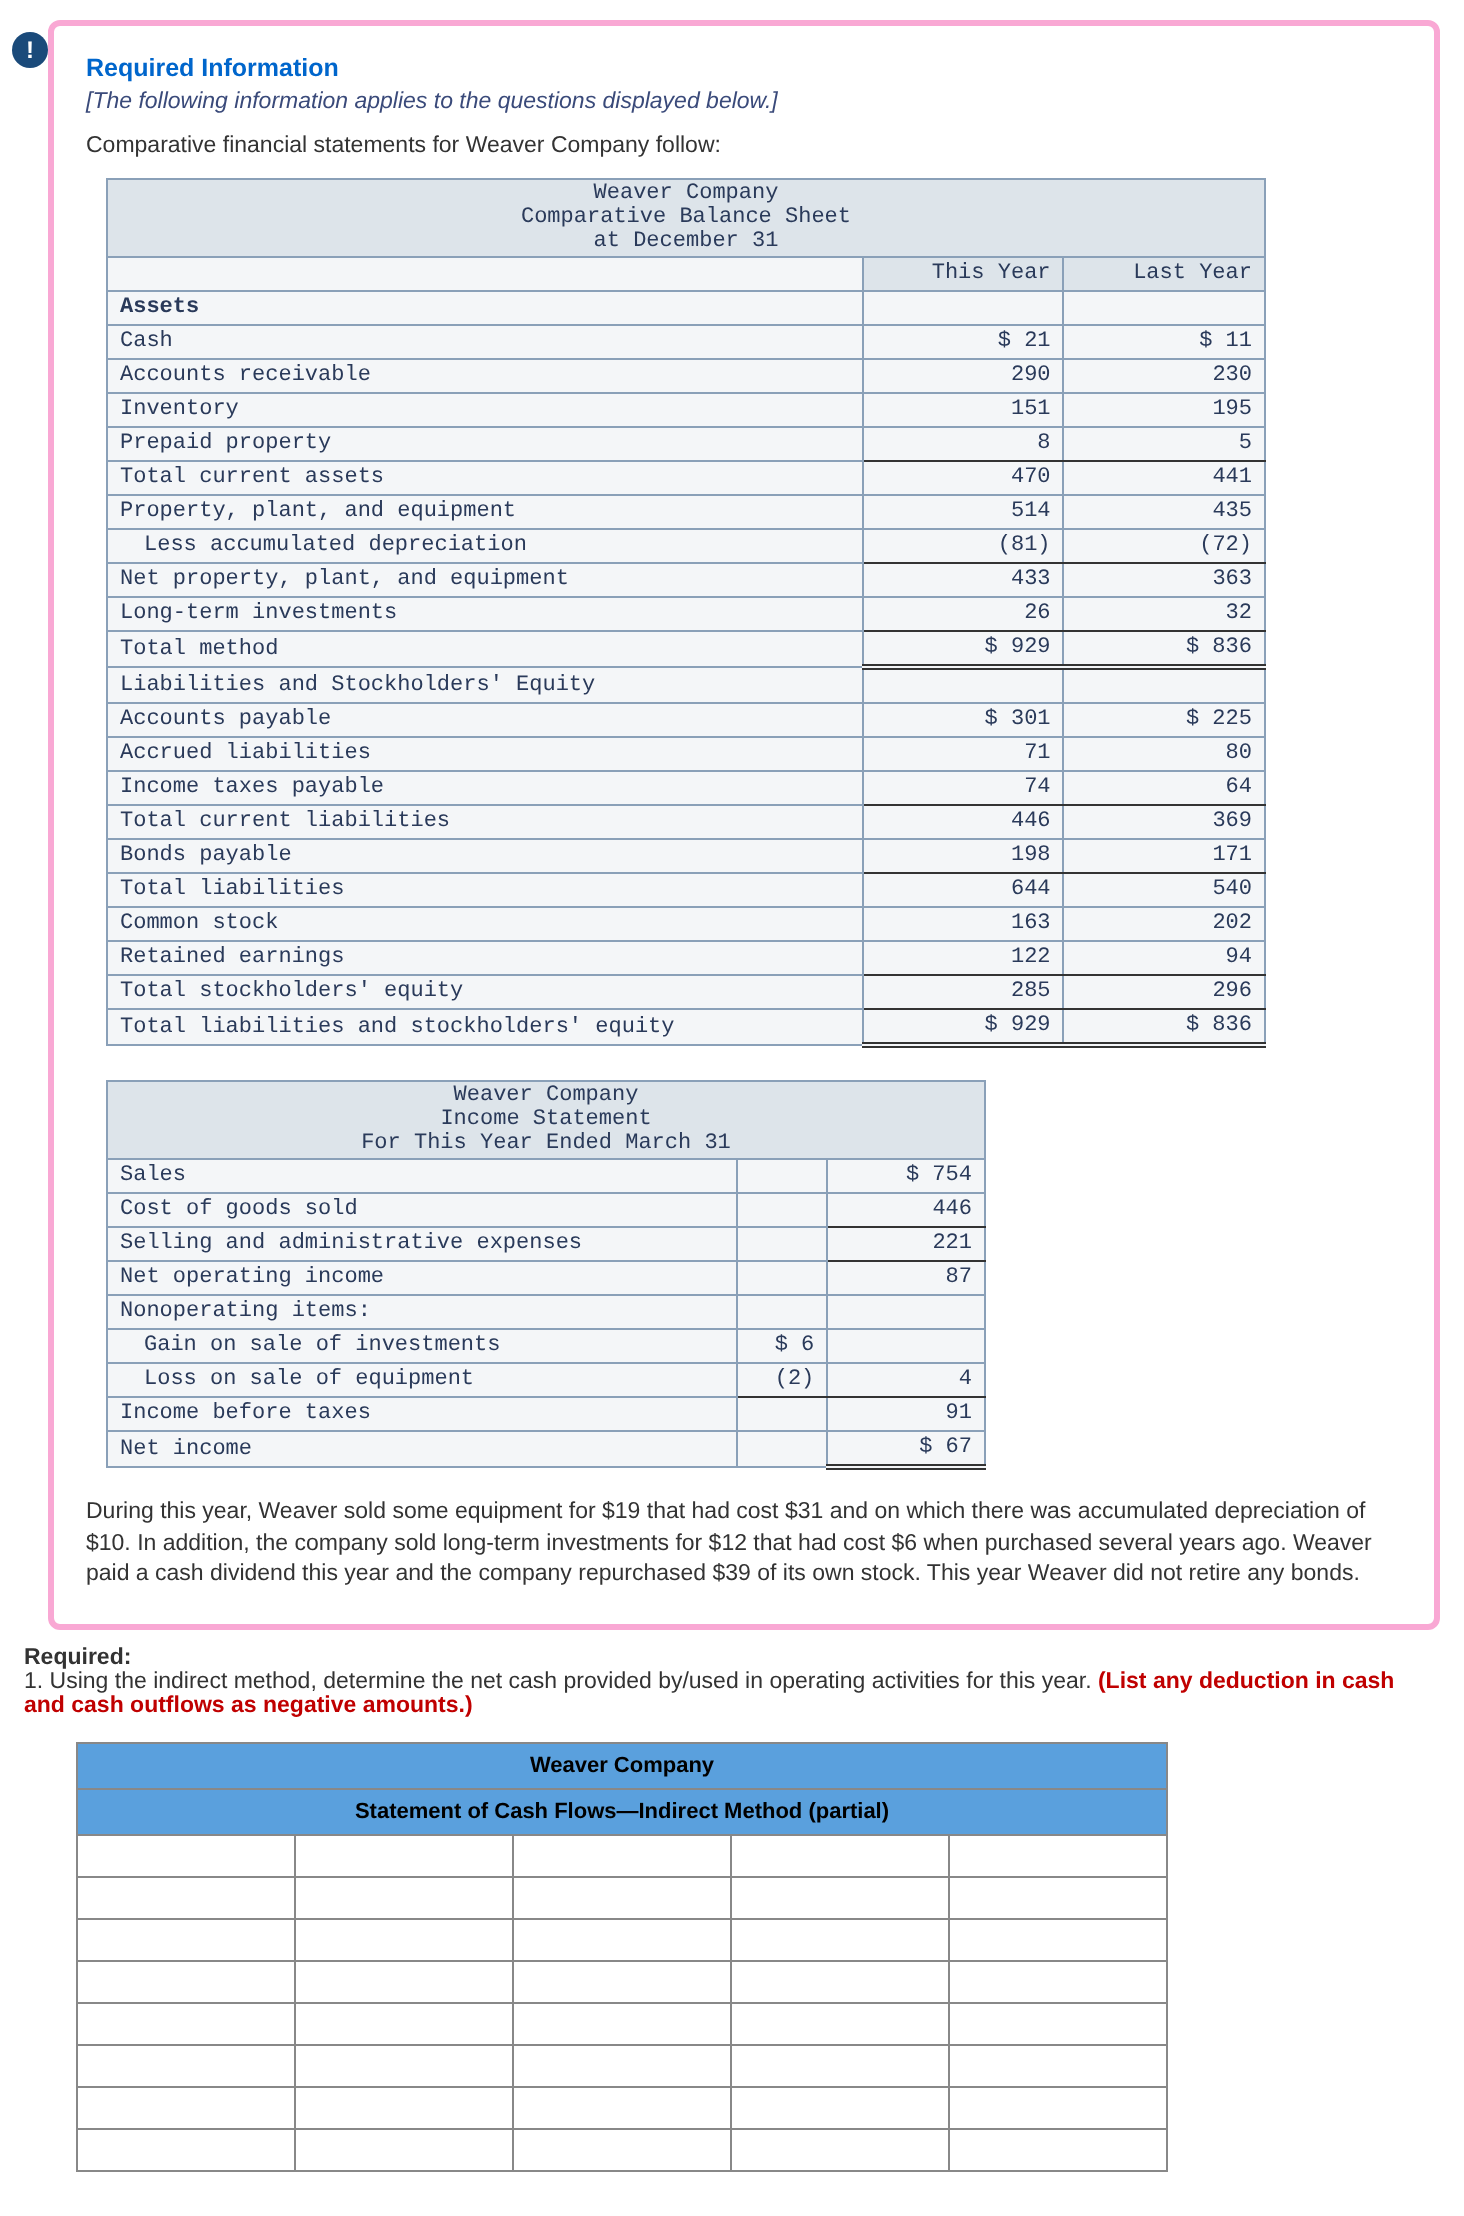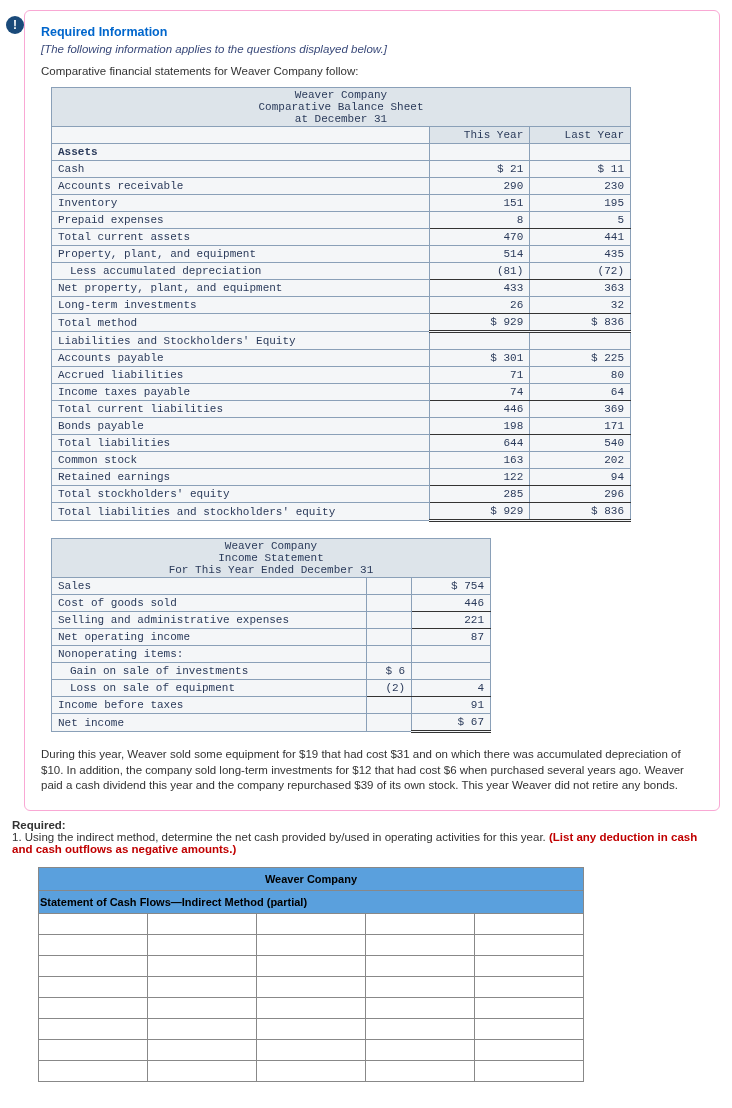--- a/index.html
+++ b/index.html
@@ -1,36 +1,36 @@
 <!DOCTYPE html>
 <html><head>
 <meta charset="utf-8">
 <style>
 html,body{margin:0;padding:0;font-family:Arial,Helvetica,sans-serif;font-size:11.5px;color:#333;background:#fff}
 .page{width:732px;position:relative}
 .alert-icon{position:absolute;top:6px;left:6px;width:18px;height:18px;border-radius:50%;background:#1a4a7a;color:#fff;display:flex;align-items:center;justify-content:center;font-weight:bold;font-size:12px;z-index:2}
-.card{border:1px solid #f9a8d4;border-radius:6px;margin:10px 12px 8px 24px;padding:14px 16px 16px 16px}
+.card{border:3px solid #f9a8d4;border-radius:6px;margin:10px 12px 8px 24px;padding:14px 16px 16px 16px}
 .req-heading{color:#0066cc;font-weight:bold;font-size:12.5px;margin-bottom:4px}
 .italic-note{font-style:italic;color:#3a4a7a;margin-bottom:10px}
 .body-text{color:#333;margin-bottom:10px}
 .fin-table{border-collapse:collapse;font-family:"Courier New",monospace;font-size:11px;color:#2a3a5a;table-layout:fixed}
 .fin-table td{border:1px solid #8aa0b8;padding:1px 6px 1px 6px;height:14px;background:#f4f6f8}
 .fin-table td.num{text-align:right;white-space:nowrap}
 .fin-table .hdr td{background:#dde4ea;text-align:center;font-weight:normal}
 .fin-table .col-hdr td{background:#dde4ea;text-align:right}
 .fin-table td.indent{padding-left:18px}
 .below-req{margin:0 12px 0 12px}
 .req-label{font-weight:bold}
 .req-text{margin-bottom:12px}
 .red{color:#c00000;font-weight:bold}
 .answer-wrap{margin-left:26px}
 .ans-table{border-collapse:collapse;width:546px;table-layout:fixed}
 .ans-table td{border:1px solid #888;height:18px;background:#fff;font-size:11px}
 .ans-table .title td{background:#5aa0dd;color:#000;font-weight:bold;text-align:center;height:20px}
-.ans-table .sub td{background:#5aa0dd;color:#000;font-weight:bold;height:20px}
+.ans-table .sub td{background:#5aa0dd;color:#000;font-weight:bold;text-align:center;height:20px}
 .ans-row-handle{width:6px;background:#3b6ea5;border:1px solid #3b6ea5}
 .paragraph{margin-top:14px;line-height:1.35}
 .t1{width:580px;margin-left:10px;margin-bottom:16px}
 .t1 .c-label{width:300px}
 .t1 .c-num{width:80px}
 .t2{width:440px;margin-left:10px;margin-bottom:10px}
 .t2 .c-label{width:280px}
 .t2 .c-pre{width:40px}
 .t2 .c-num{width:70px}
 .underline-cell{border-bottom:1px solid #333 !important}
@@ -83,21 +83,21 @@
             <td>Accounts receivable</td>
             <td class="num">290</td>
             <td class="num">230</td>
           </tr>
           <tr>
             <td>Inventory</td>
             <td class="num">151</td>
             <td class="num">195</td>
           </tr>
           <tr>
-            <td>Prepaid expenses</td>
+            <td>Prepaid property</td>
             <td class="num underline-cell">8</td>
             <td class="num underline-cell">5</td>
           </tr>
           <tr>
             <td>Total current assets</td>
             <td class="num">470</td>
             <td class="num">441</td>
           </tr>
           <tr>
             <td>Property, plant, and equipment</td>
@@ -186,21 +186,21 @@
       <colgroup>
           <col class="c-label">
           <col class="c-pre">
           <col class="c-num">
         </colgroup>
       <tbody>
           <tr class="hdr">
             <td colspan="3">
         <span>Weaver Company</span><br>
         <span>Income Statement</span><br>
-        <span>For This Year Ended December 31</span>
+        <span>For This Year Ended March 31</span>
       </td>
           </tr>
       </tbody>
         <tbody id="is-body">
           <tr>
             <td>Sales</td>
             <td class="num"></td>
             <td class="num">$ 754</td>
           </tr>
           <tr>

